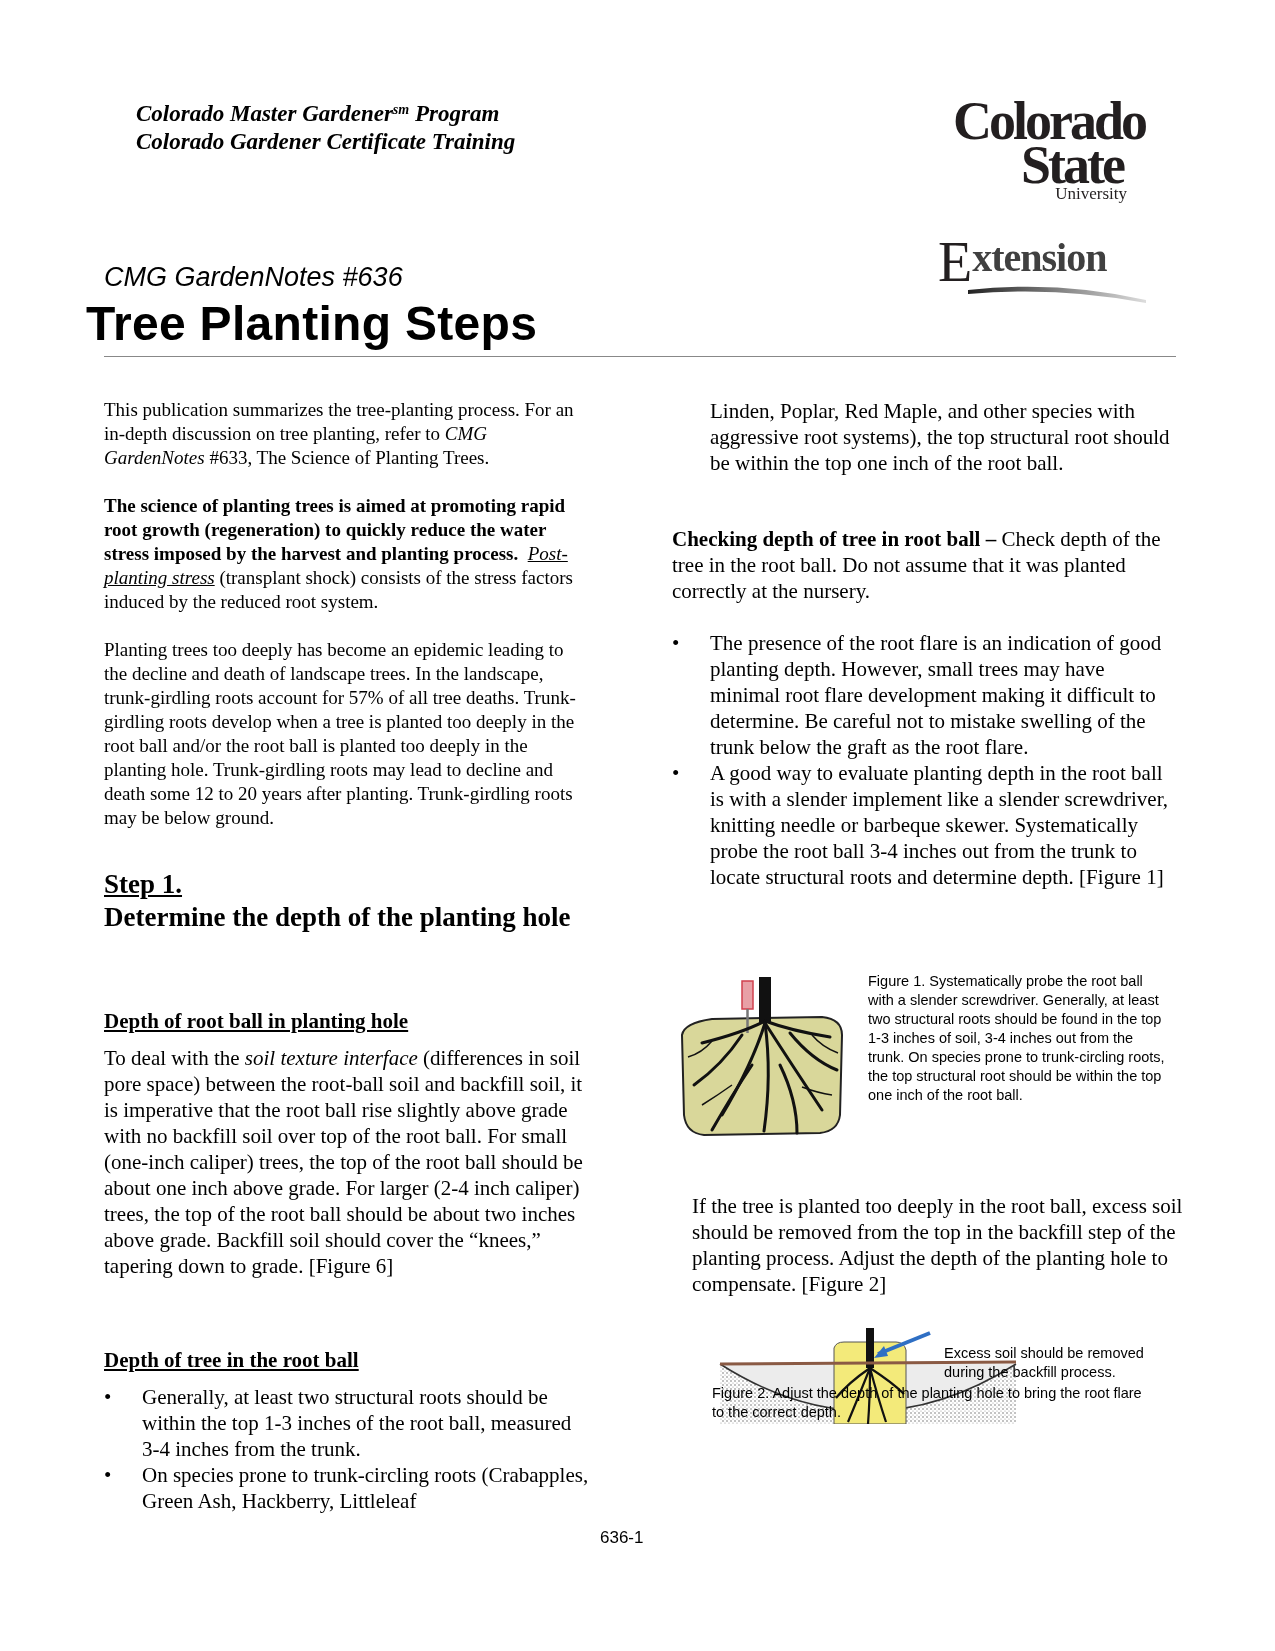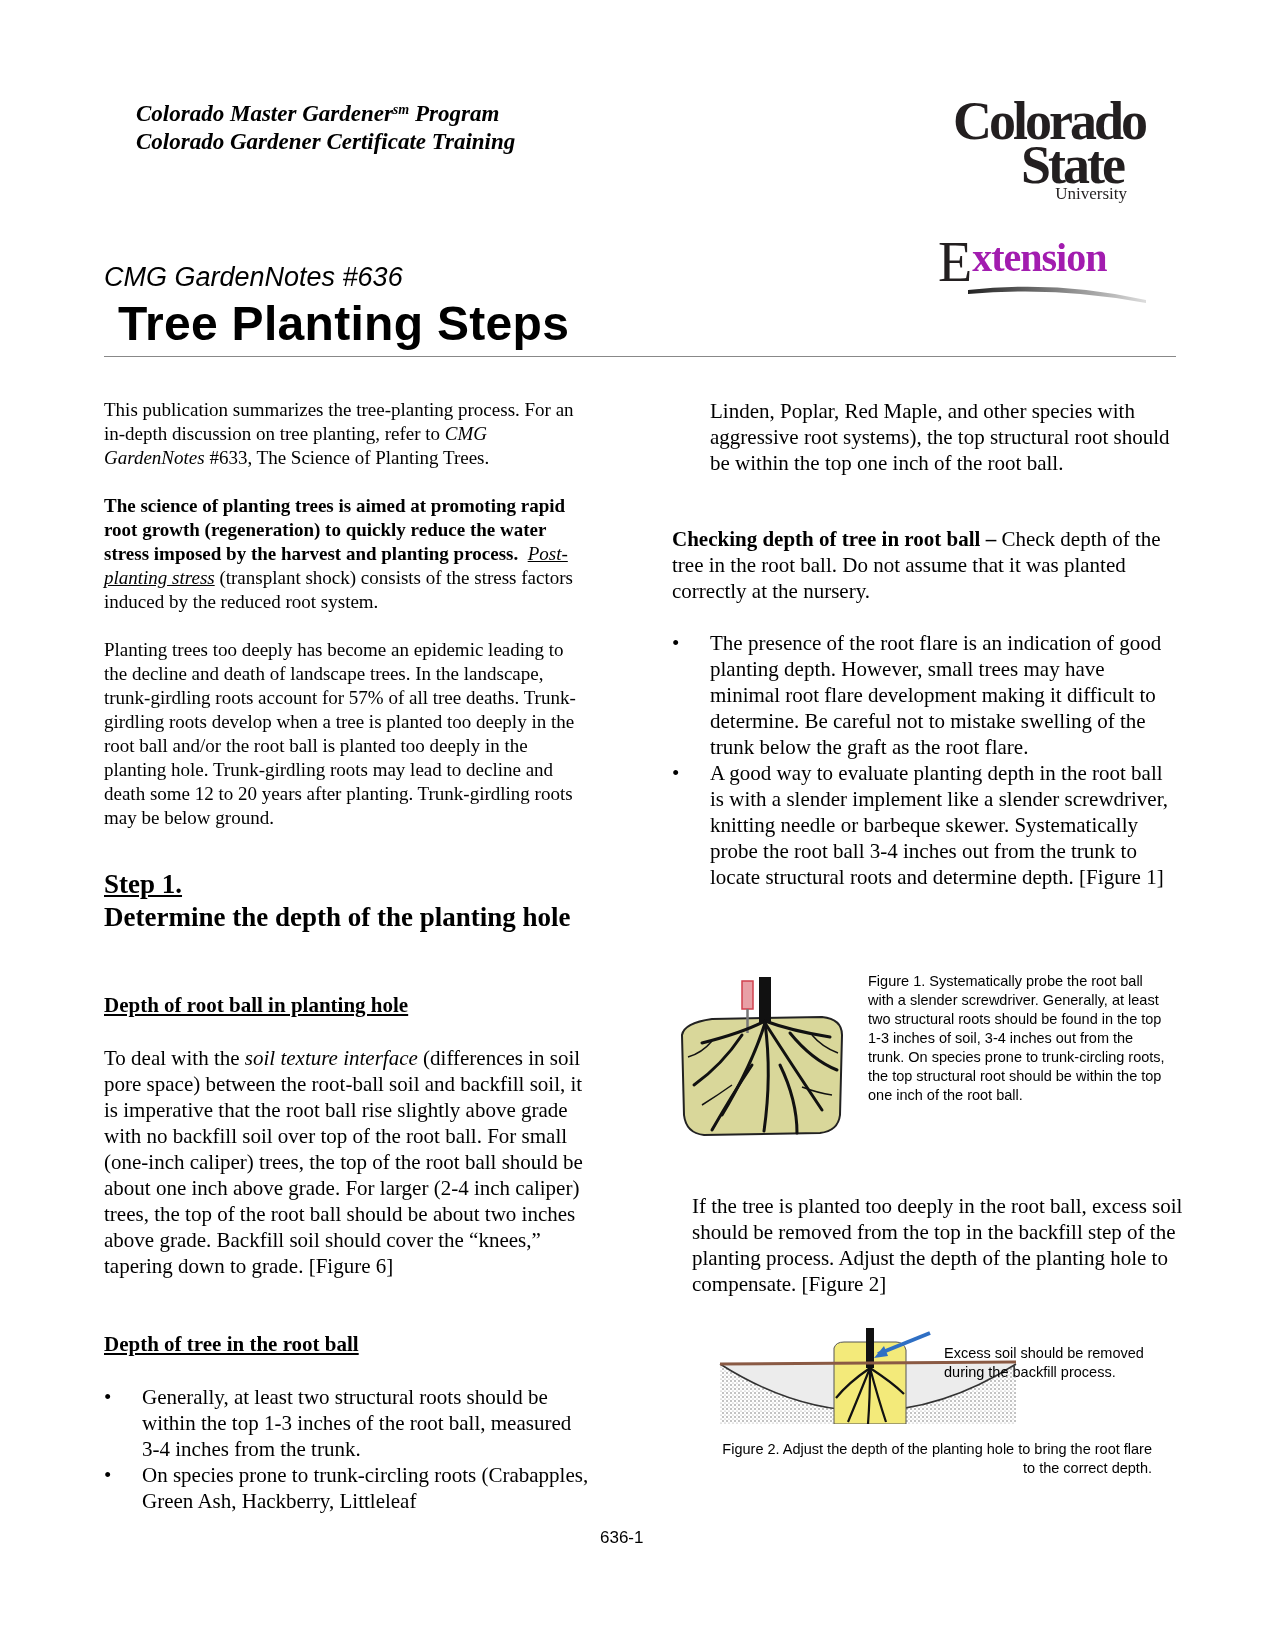--- a/index.html
+++ b/index.html
@@ -11,21 +11,21 @@
   sup.sm { font-size:14px; vertical-align:top; position:relative; top:-4px; }
   .series { font-family:"Liberation Sans", sans-serif; font-style:italic; font-size:27px; }
   .title { font-family:"Liberation Sans", sans-serif; font-weight:bold; font-size:48px; letter-spacing:0.3px; }
   .rule { height:1px; background:#888; }
   .p13 { font-size:19px; line-height:24px; }
   .p14 { font-size:21px; line-height:26px; }
   .bold { font-weight:bold; }
   .it { font-style:italic; }
   .ul { text-decoration:underline; }
   .h2 { font-weight:bold; font-size:27px; line-height:33px; }
-  .h3 { font-weight:bold; font-size:21px; text-decoration:underline; }
+  .h3 { font-weight:bold; font-size:21px; text-decoration:underline;margin-top:16px; }
   ul.bl { margin:0; padding:0; list-style:none; }
   ul.bl li { position:relative; padding-left:38px; }
   ul.bl li .dot { position:absolute; left:0; top:0; }
   .cap { font-family:"Liberation Sans", sans-serif; font-size:14.5px; line-height:19px; }
   .logo-csu { font-family:"Liberation Serif", serif; font-weight:bold; color:#231f20; }
   .footer { font-family:"Liberation Sans", sans-serif; font-size:17px; }
 </style>
 </head>
 <body>
 
@@ -35,34 +35,34 @@
   </div>
   <div class="hdr-it">Colorado Gardener Certificate Training</div>
 </div>
 
 <div class="abs" style="left:935px; top:98px; width:210px; text-align:right;">
   <div class="logo-csu" style="font-size:54px; line-height:46px; letter-spacing:-3px;">Colorado</div>
   <div class="logo-csu" style="font-size:54px; line-height:42px; letter-spacing:-3px; padding-right:22px;">State</div>
   <div style="font-family:'Liberation Serif', serif; font-size:17px; line-height:16px; color:#231f20; padding-right:18px;">University</div>
 </div>
 <div class="abs" style="left:938px; top:234px; width:210px; height:70px;">
-  <span style="font-family:'Liberation Serif', serif; font-size:56px; line-height:56px; color:#231f20;">E</span><span style="font-family:'Liberation Serif', serif; font-weight:bold; font-size:40px; color:#a21caf; position:relative; top:-10px; letter-spacing:-1px;">xtension</span>
+  <span style="font-family:'Liberation Serif', serif; font-size:56px; line-height:56px; color:#231f20;">E</span><span style="font-family:'Liberation Serif', serif; font-weight:bold; font-size:40px; color:#404040; position:relative; top:-10px; letter-spacing:-1px;">xtension</span>
   <svg class="abs" style="left:30px; top:44px;" width="180" height="26">
     <defs>
         <linearGradient id="sw" x1="0" x2="1">
           <stop offset="0" stop-color="#222"></stop>
           <stop offset="1" stop-color="#ddd"></stop>
         </linearGradient>
       </defs>
     <path d="M0 12 Q90 2 178 22 L178 25 Q90 8 0 16 Z" fill="url(#sw)"></path>
   </svg>
 </div>
 
 <div class="abs series" style="left:104px; top:262px;">CMG GardenNotes #636</div>
-<div class="abs title" style="left:118px; top:296px;">Tree Planting Steps</div>
+<div class="abs title" style="left:86px; top:296px;">Tree Planting Steps</div>
 <div class="abs rule" style="left:104px; top:356px; width:1072px;"></div>
 
 <div class="abs" style="left:104px; top:398px; width:486px;">
   <p class="p13" style="margin:0 0 24px 0;">
     <span>This publication summarizes the tree-planting process. For an in-depth discussion on tree planting, refer to </span><span class="it">CMG GardenNotes</span><span> #633, The Science of Planting Trees.</span>
   </p>
   <p class="p13" style="margin:0 0 24px 0;">
     <span class="bold">The science of planting trees is aimed at promoting rapid root growth (regeneration) to quickly reduce the water stress imposed by the harvest and planting process.</span>&nbsp; <span class="it ul">Post-planting stress</span><span> (transplant shock) consists of the stress factors induced by the reduced root system.</span>
   </p>
   <p class="p13" style="margin:0;">Planting trees too deeply has become an epidemic leading to the decline and death of landscape trees.  In the landscape, trunk-girdling roots account for 57% of all tree deaths.  Trunk-girdling roots develop when a tree is planted too deeply in the root ball and/or the root ball is planted too deeply in the planting hole.  Trunk-girdling roots may lead to decline and death some 12 to 20 years after planting.  Trunk-girdling roots may be below ground.</p>
@@ -142,15 +142,15 @@
       <path d="M152 40 Q175 55 186 66"></path>
     <path d="M152 40 Q140 70 130 94"></path>
       <path d="M152 40 Q160 70 168 94"></path>
     <path d="M152 40 Q152 70 150 96"></path>
   </g>
   <line x1="2" y1="36" x2="298" y2="34" stroke="#8a5a44" stroke-width="3"></line>
   <line x1="212" y1="5" x2="160" y2="26" stroke="#2f6fc4" stroke-width="4"></line>
   <polygon points="156,30 166,18 170,28" fill="#2f6fc4"></polygon>
 </svg>
 <p class="abs cap" style="left:944px; top:1344px; width:220px; margin:0;">Excess soil should be removed during the backfill process.</p>
-<p class="abs cap" style="left:712px; top:1440px; width:440px; margin:0;text-align:right;">Figure 2.  Adjust the depth of the planting hole to bring the root flare to the correct depth.</p>
+<p class="abs cap" style="left:712px; top:1384px; width:440px; margin:0;">Figure 2.  Adjust the depth of the planting hole to bring the root flare to the correct depth.</p>
 
 <div class="abs footer" style="left:600px; top:1528px;">636-1</div>
 
 </body></html>

